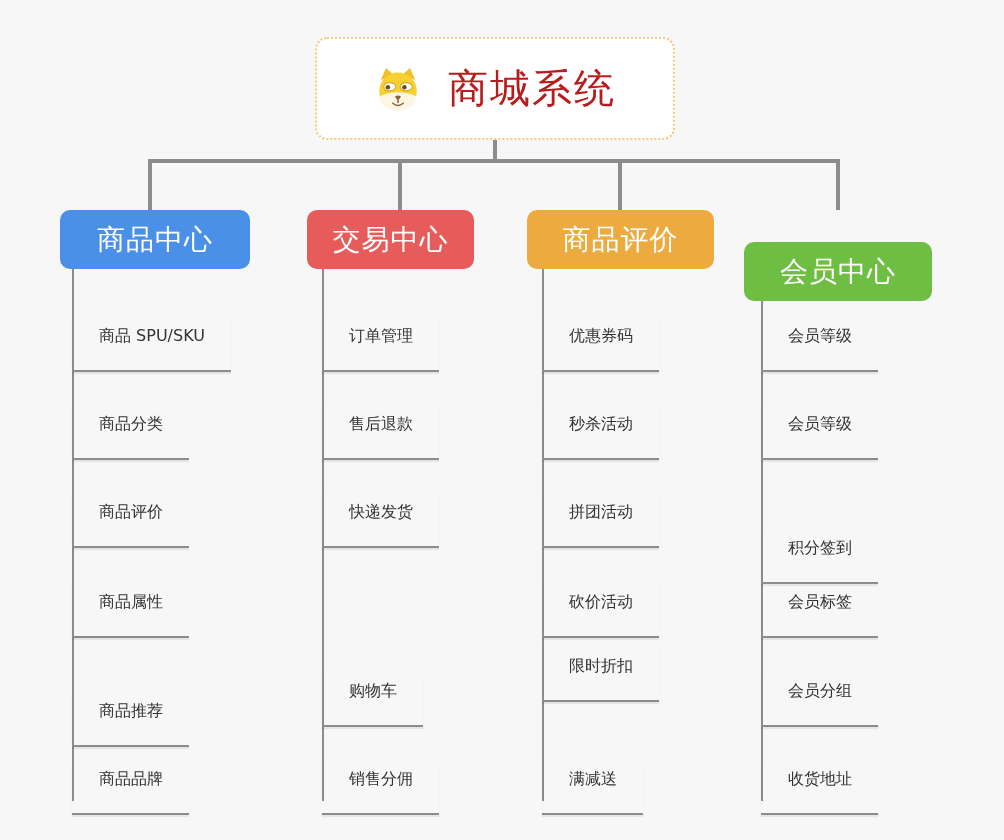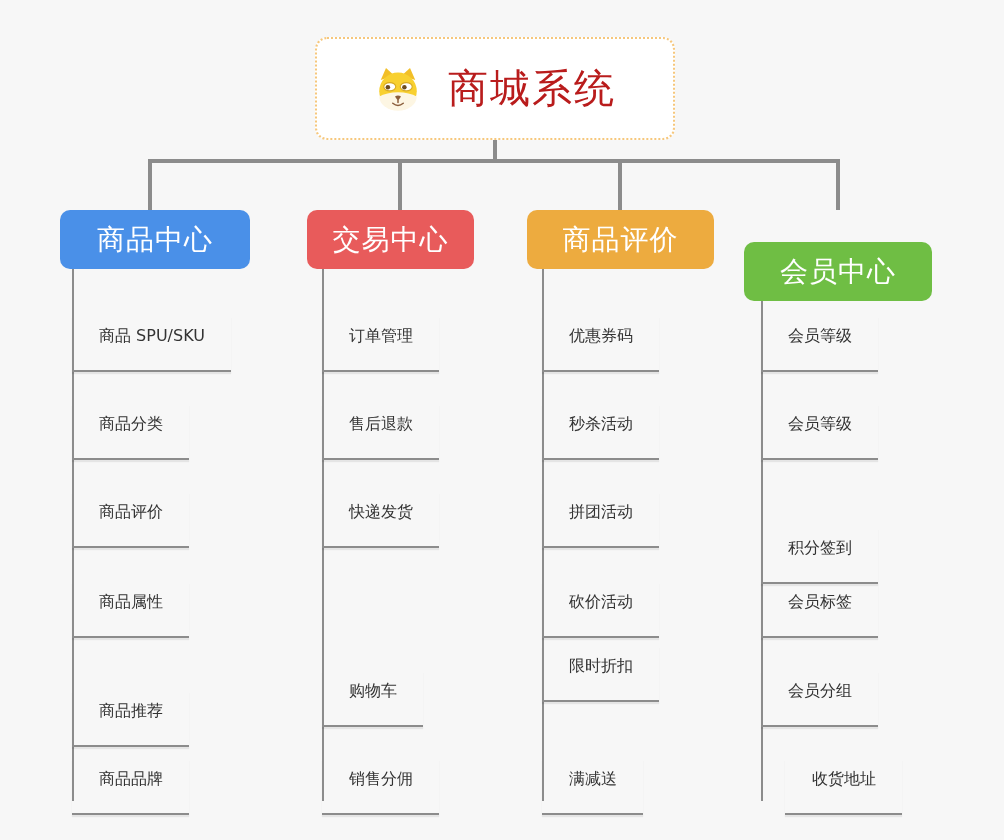--- a/index.html
+++ b/index.html
@@ -143,14 +143,14 @@
     <div class="leaf" style="left: 542px; top: 404px;">秒杀活动</div>
     <div class="leaf" style="left: 542px; top: 582px;">砍价活动</div>
     <div class="leaf" style="left: 542px; top: 492px;">拼团活动</div>
     <div class="leaf" style="left: 542px; top: 646px; text-align: center;">限时折扣</div>
     <div class="leaf" style="left: 542px; top: 759px;">满减送</div>
     <div class="leaf" style="left: 761px; top: 316px;">会员等级</div>
     <div class="leaf" style="left: 761px; top: 404px;">会员等级</div>
     <div class="leaf" style="left: 761px; top: 492px; margin-top: 36px;">积分签到</div>
     <div class="leaf" style="left: 761px; top: 582px;">会员标签</div>
     <div class="leaf" style="left: 761px; top: 671px;">会员分组</div>
-    <div class="leaf" style="left: 761px; top: 759px; margin-left: 24px;">收货地址</div>
+    <div class="leaf" style="left: 761px; top: 759px;">收货地址</div>
   </div>
 
 </body></html>

